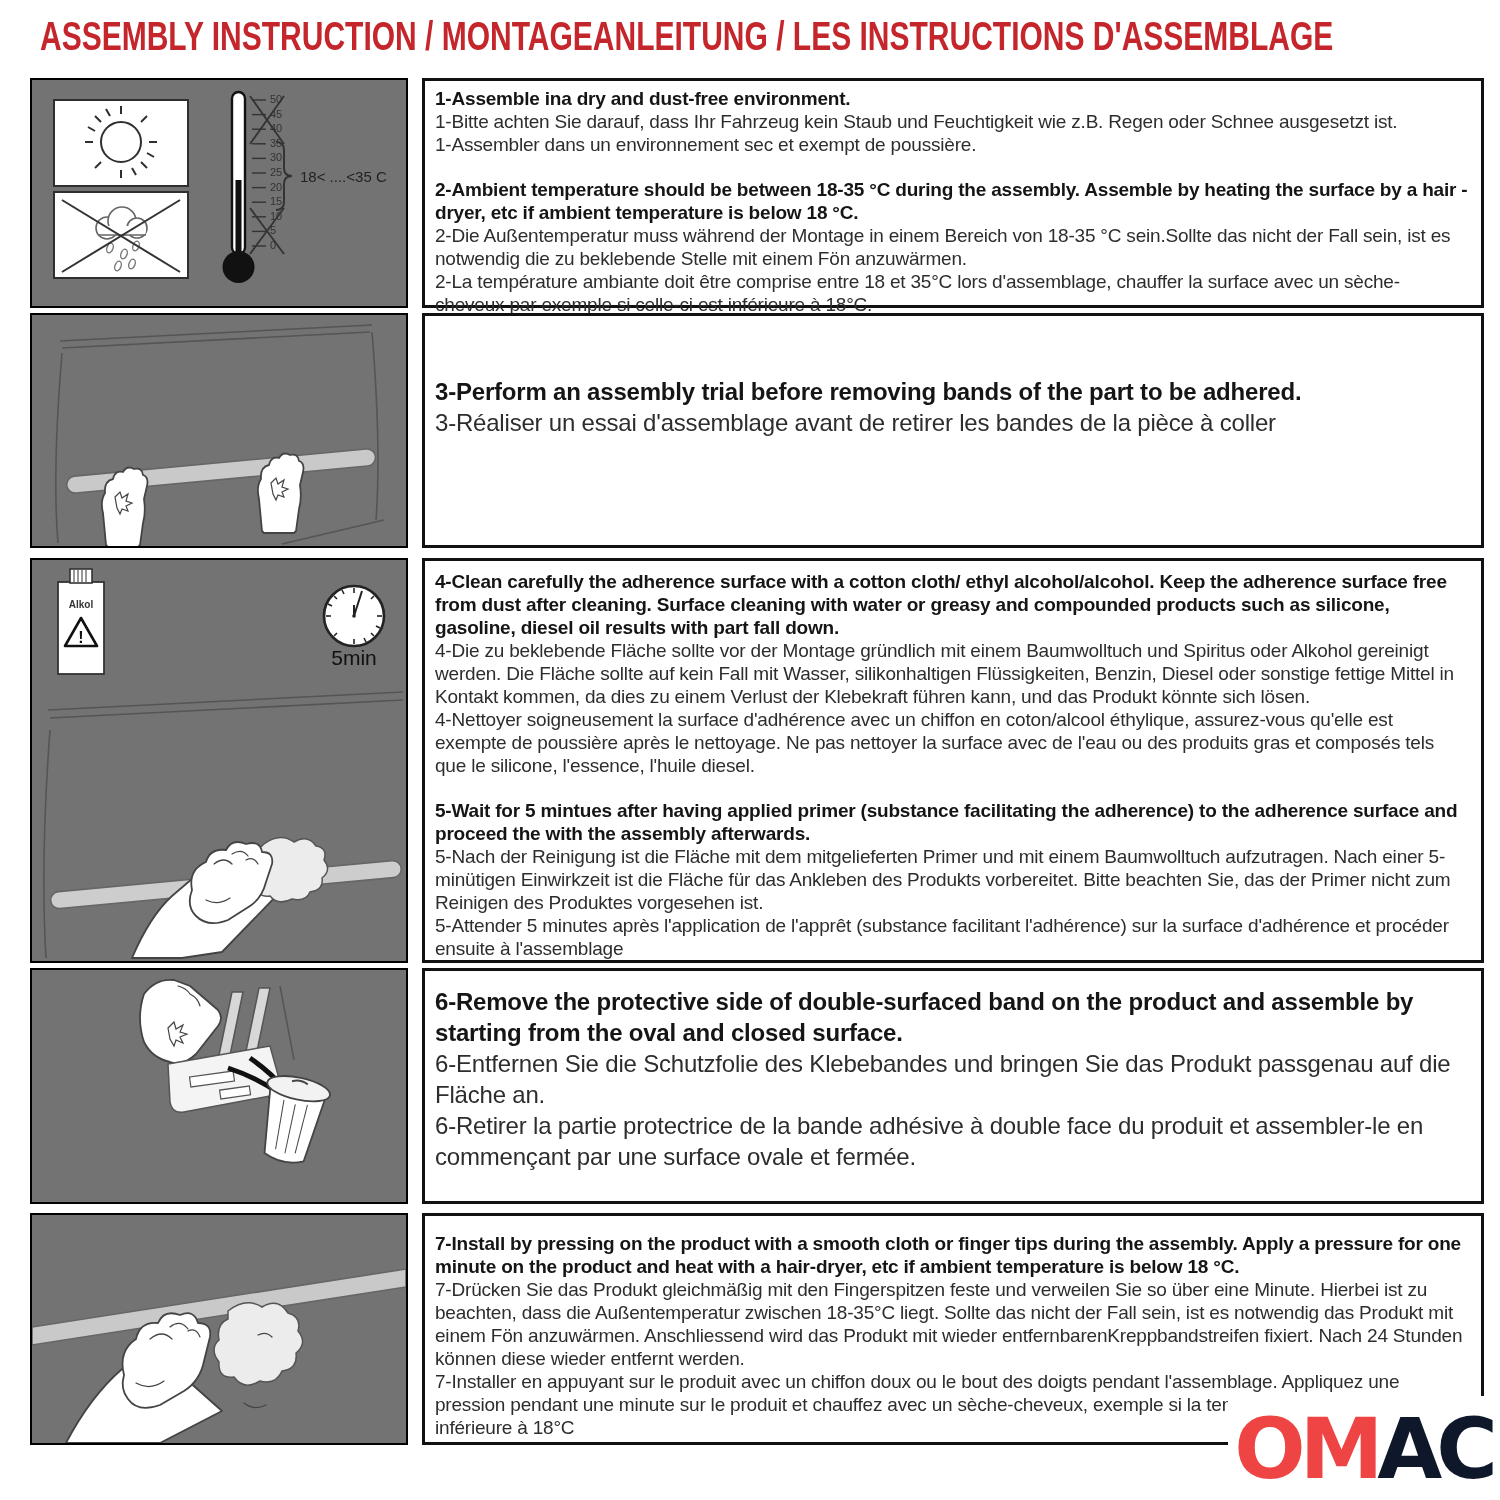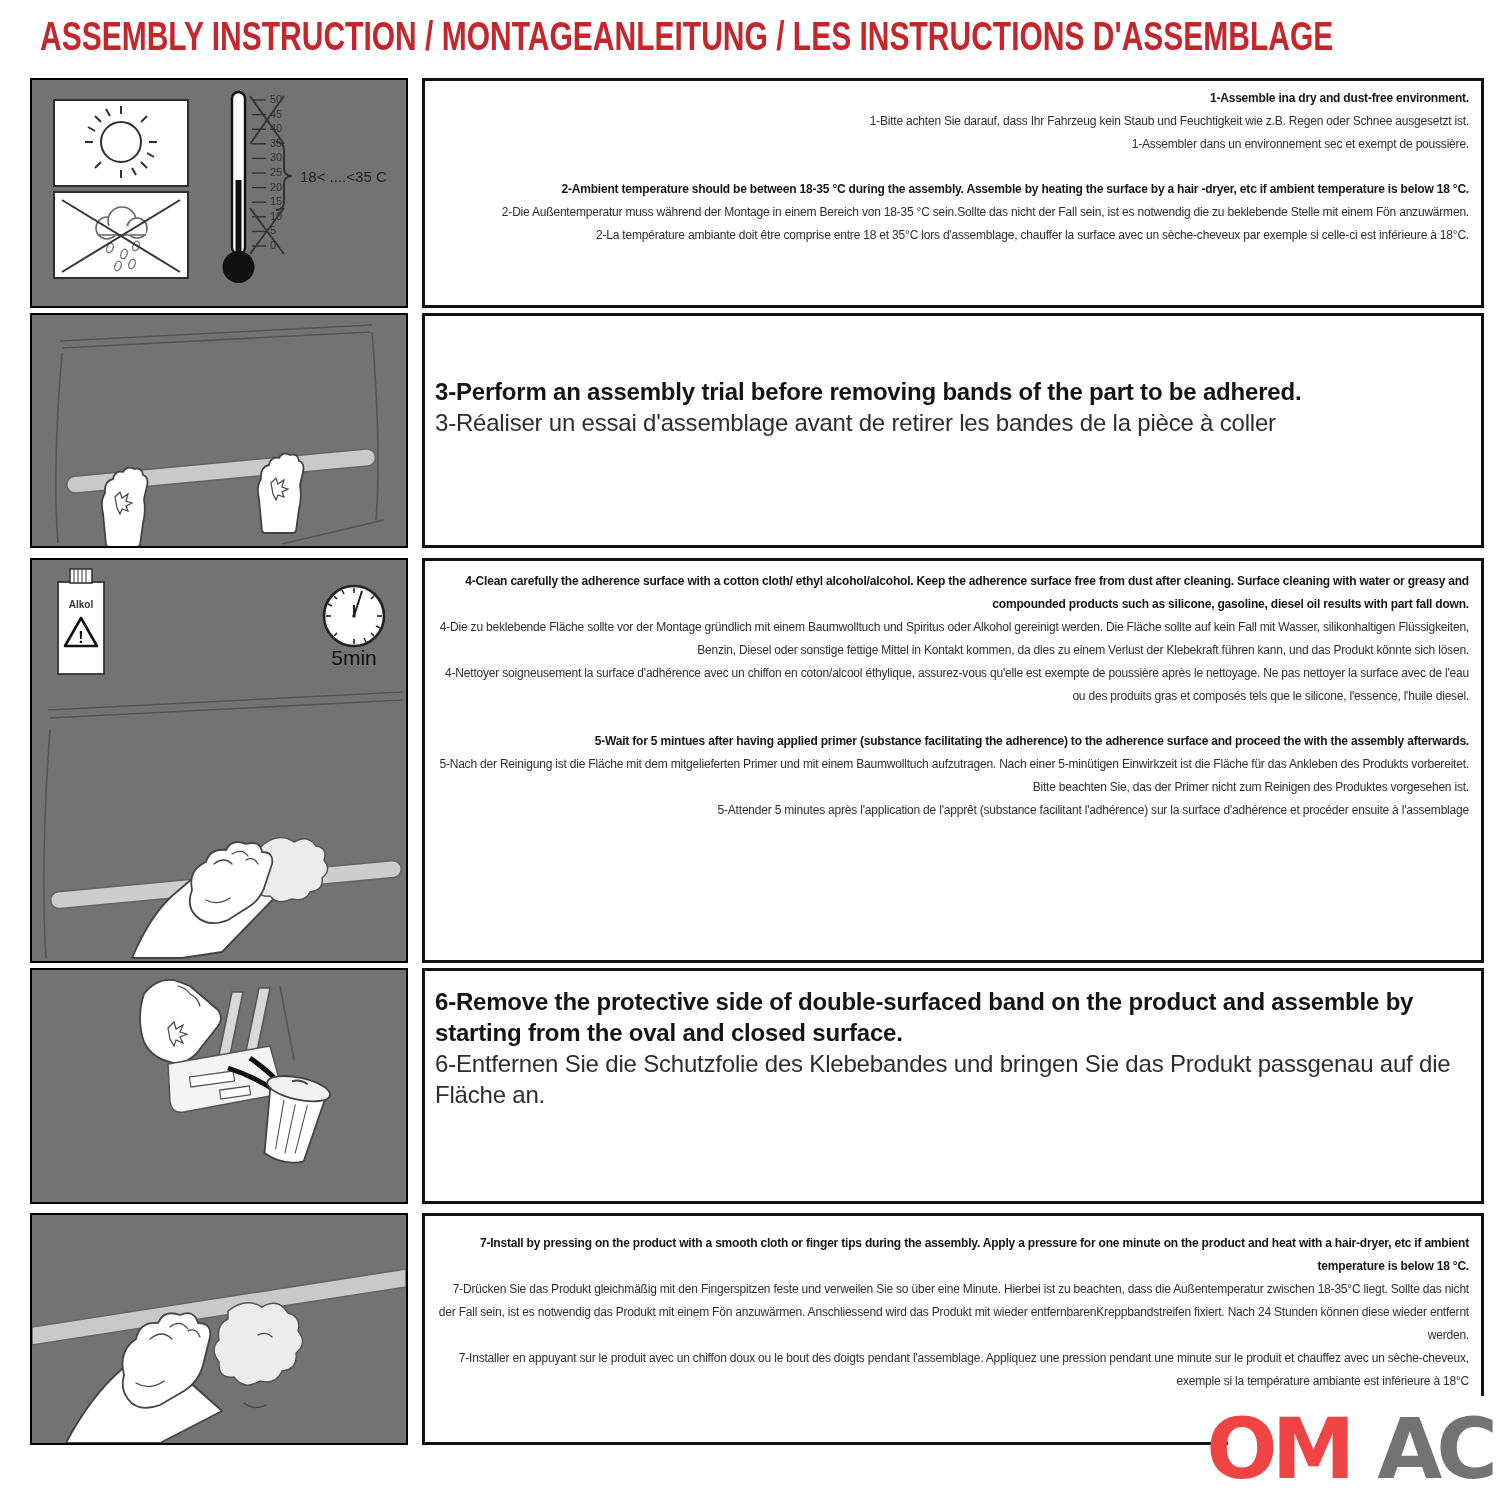--- a/index.html
+++ b/index.html
@@ -5,31 +5,31 @@
   html,body{margin:0;padding:0;background:#fff;}
   body{width:1500px;height:1500px;position:relative;font-family:"Liberation Sans",sans-serif;overflow:hidden;}
   .title{position:absolute;left:40px;top:14px;font-size:40px;font-weight:bold;color:#c5262b;
          white-space:nowrap;transform:scaleX(.75);transform-origin:0 50%;letter-spacing:0;}
   .row{position:absolute;left:0;width:1500px;}
   .illus{position:absolute;left:30px;width:378px;height:100%;border:2px solid #000000;
          box-sizing:border-box;background:#737373;}
   .illus svg{display:block;width:100%;height:100%;}
   .txt{position:absolute;left:422px;width:1062px;height:100%;border:3px solid #111;
        box-sizing:border-box;padding:6px 12px 0 10px;color:#2d2d2d;background:#fff;}
-  .sm{font-size:12px;line-height:23px;letter-spacing:-0.2px;text-align:right;}
+  .sm{font-size:19px;line-height:23px;letter-spacing:-0.2px;}
   .lg{font-size:24px;line-height:31px;letter-spacing:-0.2px;}
   .txt p{margin:0;}
   .b{font-weight:bold;color:#151515;}
   .gap{height:22px;}
   .logo{position:absolute;left:1228px;top:1396px;width:264px;height:90px;background:#fff;
         display:flex;align-items:flex-end;justify-content:flex-end;
         font-family:"DejaVu Sans",sans-serif;font-weight:bold;font-size:84px;
         letter-spacing:-6px;line-height:74px;}
   .logo .k{color:#ef4444;}
-  .logo .r{color:#737373;padding-left:28px;}
+  .logo .r{color:#0f172a;}
   svg text{font-family:"Liberation Sans",sans-serif;}
   .ln{stroke:#555;stroke-width:1.6;fill:none;}
   .hand{fill:#fff;stroke:#444;stroke-width:1.8;stroke-linejoin:round;stroke-linecap:round;}
   .det{fill:none;stroke:#444;stroke-width:1.2;stroke-linecap:round;}
 </style>
 </head>
 <body>
 
 <div class="title">ASSEMBLY INSTRUCTION / MONTAGEANLEITUNG / LES INSTRUCTIONS D'ASSEMBLAGE</div>
 
@@ -254,20 +254,21 @@
           <line x1="272" y1="132" x2="270" y2="182"></line>
         </g>
         <ellipse cx="260" cy="118" rx="32" ry="11" fill="#f2f2f2" stroke="#444" stroke-width="1.8"></ellipse>
         <path d="M252,112 q8,-4 16,0" fill="none" stroke="#444" stroke-width="2"></path>
       </g>
     </svg>
   </div>
   <div class="txt lg" style="padding-top:15px">
     <p class="b">6-Remove the protective side of double-surfaced band on the product and assemble by starting from the oval and closed surface.</p>
     <p>6-Entfernen Sie die Schutzfolie des Klebebandes und bringen Sie das Produkt passgenau auf die Fläche an.</p>
+    <p>6-Retirer la partie protectrice de la bande adhésive à double face du produit et assembler-le en commençant par une surface ovale et fermée.</p>
   </div>
 </div>
 
 <div class="row" style="top:1213px;height:232px">
   <div class="illus">
     <svg viewBox="0 0 374 228">
       <polygon points="0,112 374,54 374,72 0,130" fill="#c9c9c9" stroke="#666" stroke-width="1.6"></polygon>
       <g>
         <path class="hand" d="M34,228 Q58,182 90,154 L118,132 L190,196 L128,228 Z"></path>
         <path d="M196,96 q18,-14 34,-4 q16,-10 26,6 q14,4 10,18 q10,12 -2,22 q2,16 -14,18 q-6,14 -22,10 q-16,10 -26,-4 q-16,2 -15,-15 q-10,-13 0,-22 q-3,-16 9,-21 Z" fill="#ececec" stroke="#555" stroke-width="1.5"></path>

